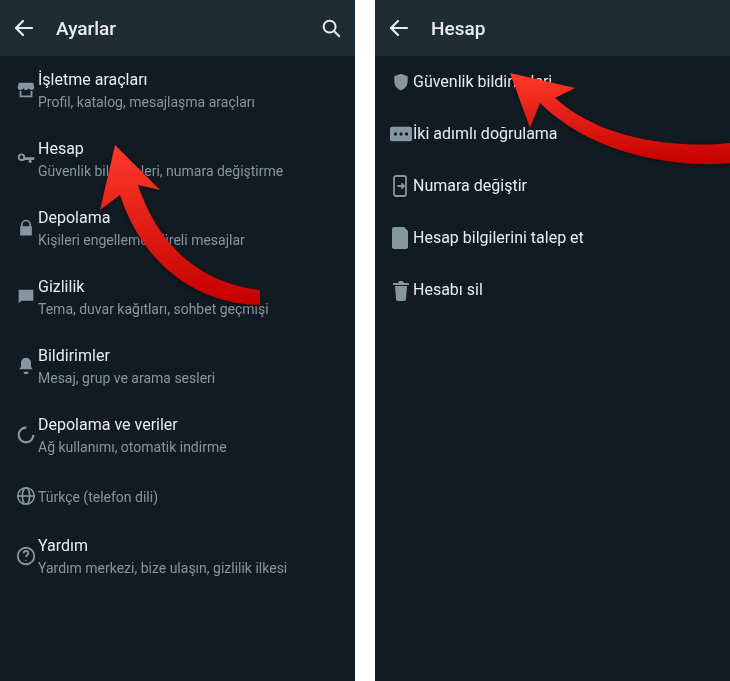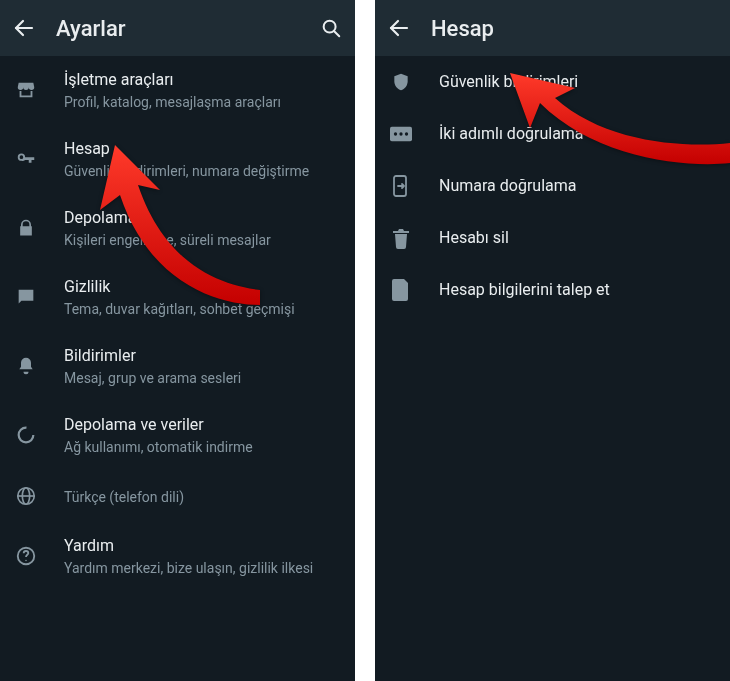--- a/index.html
+++ b/index.html
@@ -26,28 +26,27 @@
   .appbar {
     height: 56px;
     background: #1f2c34;
     display: flex;
     align-items: center;
     padding: 0 12px;
     gap: 20px;
     flex-shrink: 0;
   }
   .appbar .back { width: 24px; height: 24px; display:flex; align-items:center; justify-content:center; }
-  .appbar .title { font-size: 22px; font-weight: 500; flex: 1; color: #e9edef; }
+  .appbar .title { font-size: 19px; font-weight: 500; flex: 1; color: #e9edef; }
   .appbar .search { width: 24px; height:24px; display:flex; align-items:center; justify-content:center; }
   .list { flex: 1; overflow: hidden; }
   .item {
     display: flex;
     align-items: center;
     padding: 14px 14px;
-    gap: 26px;
   }
   .item .icon {
     width: 24px;
     height: 24px;
     display: flex;
     align-items: center;
     justify-content: center;
     color: #8696a0;
     flex-shrink: 0;
   }
@@ -244,43 +243,43 @@
     </div>
 
     <div class="item">
       <div class="icon">
         <svg width="18" height="24" viewBox="0 0 18 24" fill="none" stroke="#8696a0" stroke-width="1.8">
             <rect x="2" y="2" width="12" height="20" rx="2"></rect>
             <path d="M6 12h6m-2-2l2 2-2 2" stroke-linecap="round" stroke-linejoin="round"></path>
           </svg>
       </div>
       <div class="texts">
-        <div class="label">Numara doğrulama</div>
+        <div class="label">Numara değiştir</div>
+      </div>
+    </div>
+
+    <div class="item">
+      <div class="icon">
+        <svg width="18" height="22" viewBox="0 0 18 22" fill="#8696a0">
+            <path d="M2 0h10l4 4v16a2 2 0 01-2 2H2a2 2 0 01-2-2V2a2 2 0 012-2zm3 8h8v2H5V8zm0 4h8v2H5v-2zm0 4h5v2H5v-2z"></path>
+          </svg>
+      </div>
+      <div class="texts">
+        <div class="label">Hesap bilgilerini talep et</div>
       </div>
     </div>
 
     <div class="item">
       <div class="icon">
         <svg width="18" height="22" viewBox="0 0 18 22" fill="#8696a0">
             <path d="M1 4h16v2H1V4zm2 3h12l-1 13a2 2 0 01-2 2H6a2 2 0 01-2-2L3 7zm4-5h4l1 2H6l1-2z"></path>
           </svg>
       </div>
       <div class="texts">
         <div class="label">Hesabı sil</div>
-      </div>
-    </div>
-
-    <div class="item">
-      <div class="icon">
-        <svg width="18" height="22" viewBox="0 0 18 22" fill="#8696a0">
-            <path d="M2 0h10l4 4v16a2 2 0 01-2 2H2a2 2 0 01-2-2V2a2 2 0 012-2zm3 8h8v2H5V8zm0 4h8v2H5v-2zm0 4h5v2H5v-2z"></path>
-          </svg>
-      </div>
-      <div class="texts">
-        <div class="label">Hesap bilgilerini talep et</div>
       </div>
     </div>
 
   </div>
 
   <div class="arrow" style="left:130px; top:68px;">
     <svg width="230" height="120" viewBox="0 0 230 120">
       <defs>
         <linearGradient id="g2" x1="0" y1="0" x2="0" y2="1">
           <stop offset="0" stop-color="#ff3a2a"></stop>

